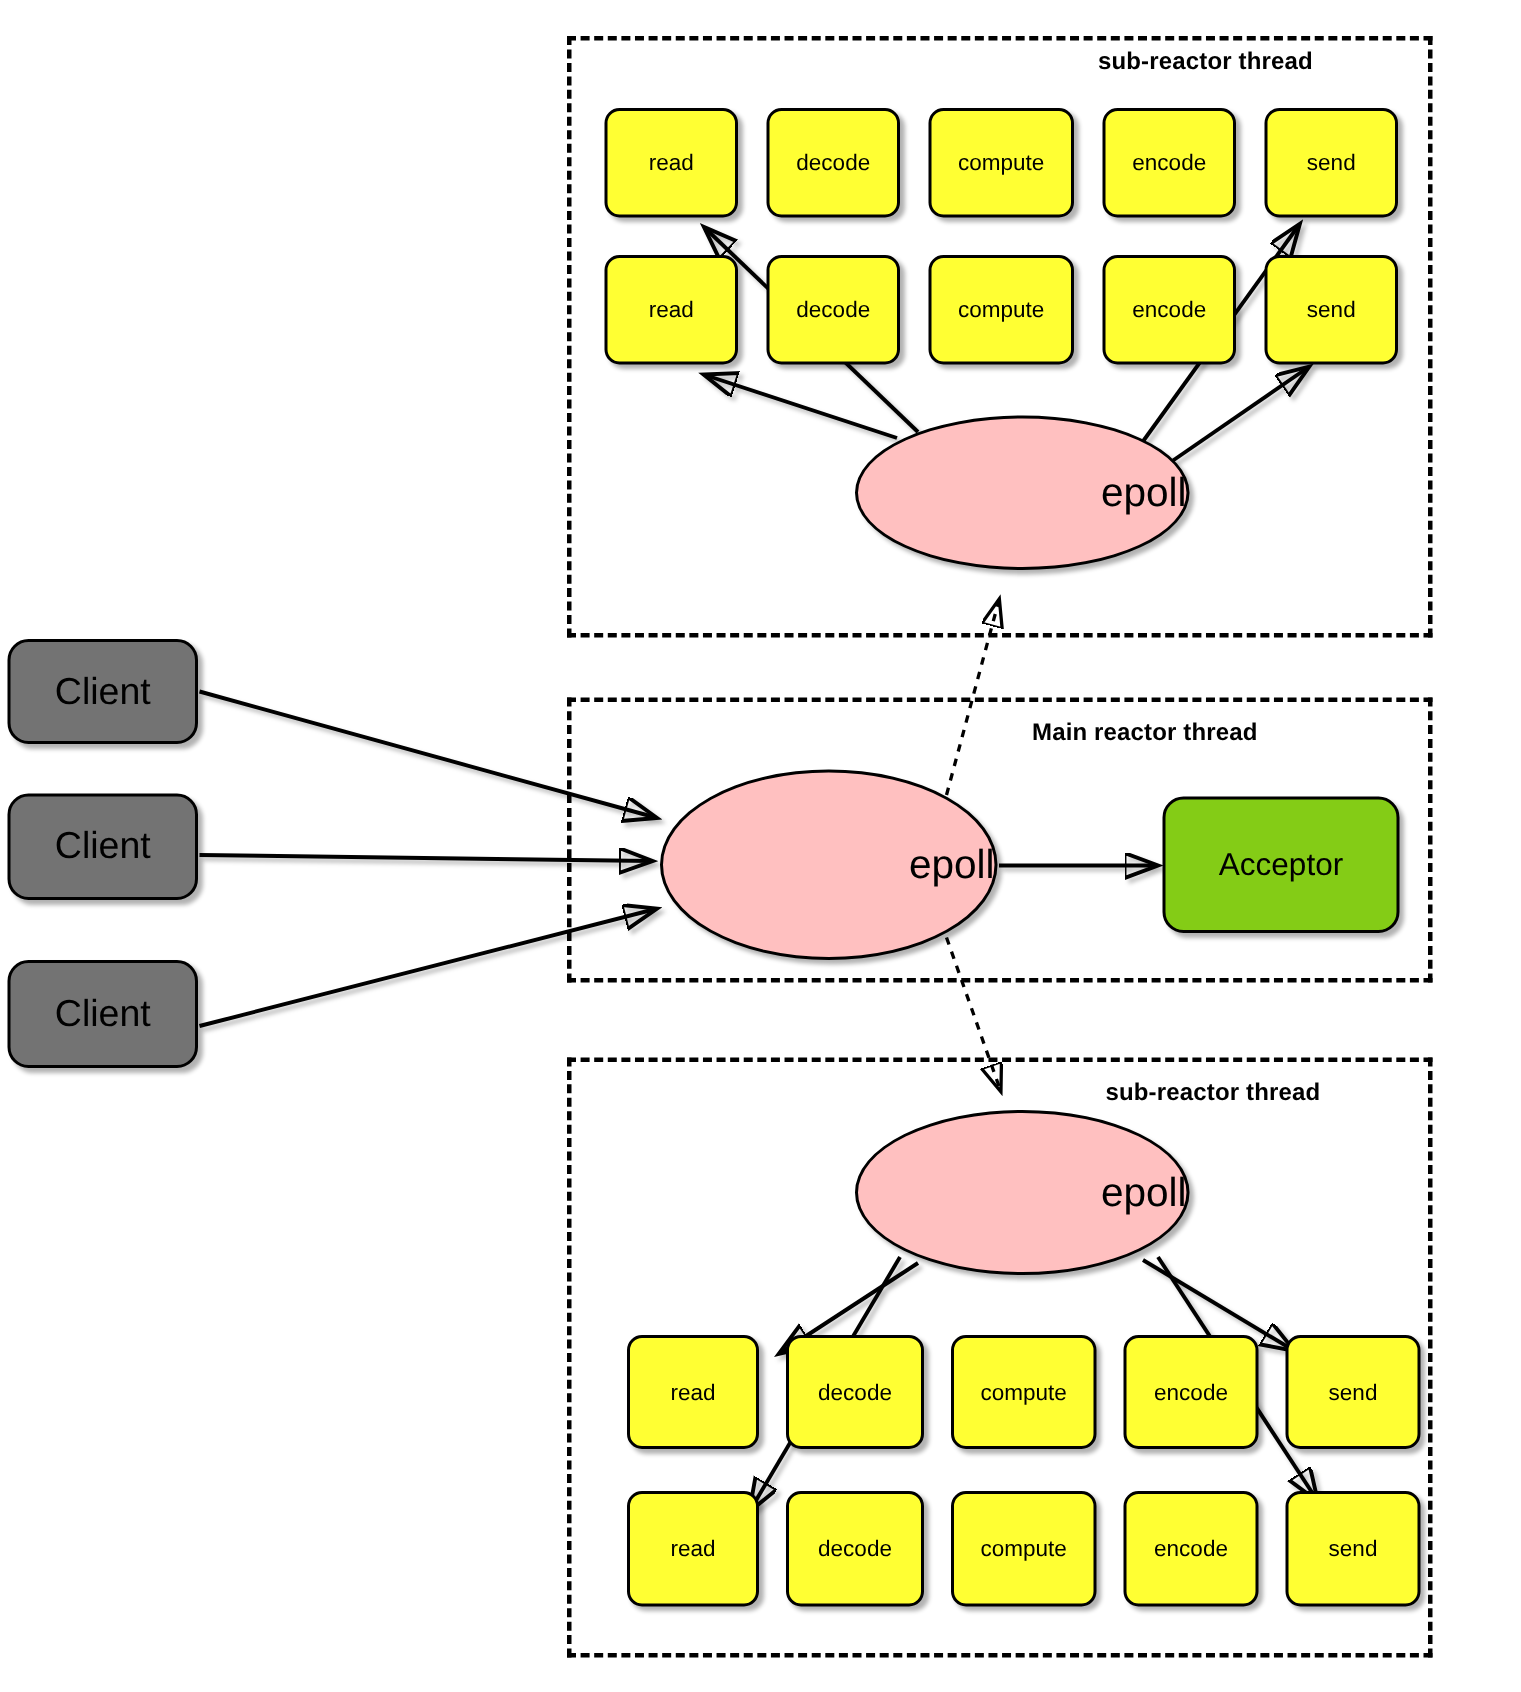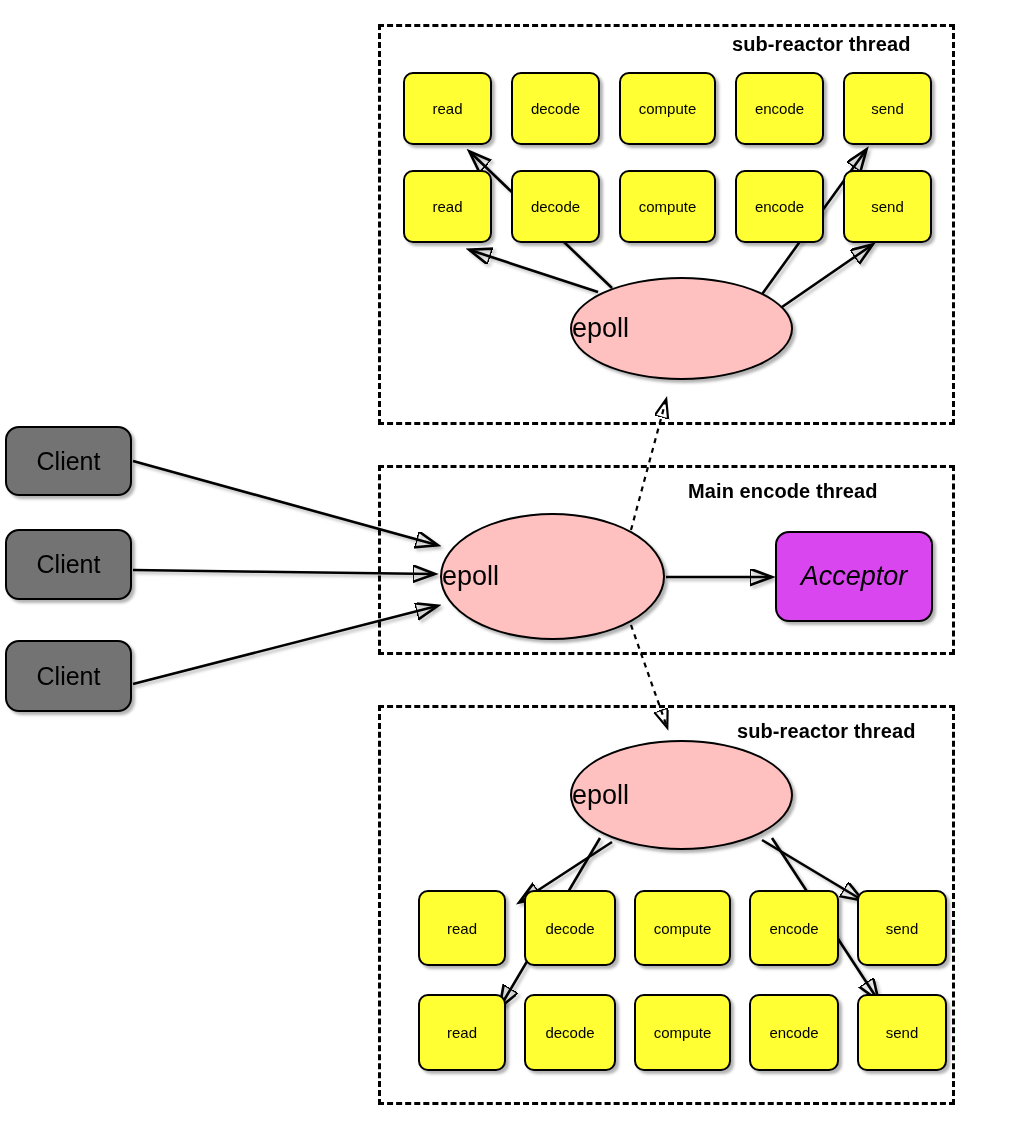--- a/index.html
+++ b/index.html
@@ -2,50 +2,50 @@
 <html><head>
 <meta charset="utf-8">
 <style>
   html,body{margin:0;padding:0;background:#ffffff;}
   body{width:1014px;height:1128px;position:relative;overflow:hidden;
        font-family:"Liberation Sans",sans-serif;color:#000;}
   #stage{position:absolute;left:0;top:0;width:1014px;height:1128px;}
 
   
   .thread-box{position:absolute;border:3px dashed #000;box-sizing:border-box;background:transparent;}
-  .thread-label{position:absolute;font-weight:bold;font-size:20px;color:#000;white-space:nowrap;letter-spacing:.1px;}
+  .thread-label{position:absolute;font-weight:bold;font-size:16px;color:#000;white-space:nowrap;letter-spacing:.1px;}
 
   
   .node{position:absolute;box-sizing:border-box;border:2.5px solid #000;
         display:flex;align-items:center;justify-content:center;
         box-shadow:3px 3px 3px rgba(0,0,0,.30);}
   .task{background:#ffff33;border-radius:10px;font-size:15px;font-weight:400;}
   .client{background:#737373;border-radius:14px;font-size:25px;}
-  .acceptor{background:#d946ef;border-radius:14px;font-size:27px;font-style:italic;}
+  .acceptor{background:#84cc16;border-radius:14px;font-size:21px;}
 
   
   .epoll{position:absolute;box-sizing:border-box;background:#ffc0c0;border:2.5px solid #000;
-         border-radius:50%;display:flex;align-items:center;justify-content:flex-start;
+         border-radius:50%;display:flex;align-items:center;justify-content:flex-end;
          font-size:27px;box-shadow:3px 3px 3px rgba(0,0,0,.30);}
 
   svg.links{position:absolute;left:0;top:0;width:1014px;height:1128px;overflow:visible;pointer-events:none;}
   svg.links line, svg.links path{stroke:#000;fill:none;}
   .solid{stroke-width:2.6;}
   .dash{stroke-width:2.2;stroke-dasharray:5 5;}
 </style>
 </head>
 <body>
 
 <div id="stage">
 
   <div class="thread-box" style="left:378px;top:24px;width:577px;height:401px;"></div>
   <div class="thread-label" style="left:732px;top:33px;">sub-reactor thread</div>
 
   <div class="thread-box" style="left:378px;top:465px;width:577px;height:190px;"></div>
-  <div class="thread-label" style="left:688px;top:480px;">Main encode thread</div>
+  <div class="thread-label" style="left:688px;top:480px;">Main reactor thread</div>
 
   <div class="thread-box" style="left:378px;top:705px;width:577px;height:400px;"></div>
   <div class="thread-label" style="left:737px;top:720px;">sub-reactor thread</div>
 
   <svg class="links" viewBox="0 0 1014 1128">
     <defs>
       <marker id="ah" markerWidth="10" markerHeight="10" refX="8.2" refY="3.2" orient="auto" markerUnits="strokeWidth">
         <path d="M0,0 L8.6,3.2 L0,6.4 z" fill="#000"></path>
       </marker>
       <marker id="ahd" markerWidth="10" markerHeight="10" refX="8.2" refY="3.2" orient="auto" markerUnits="strokeWidth">

